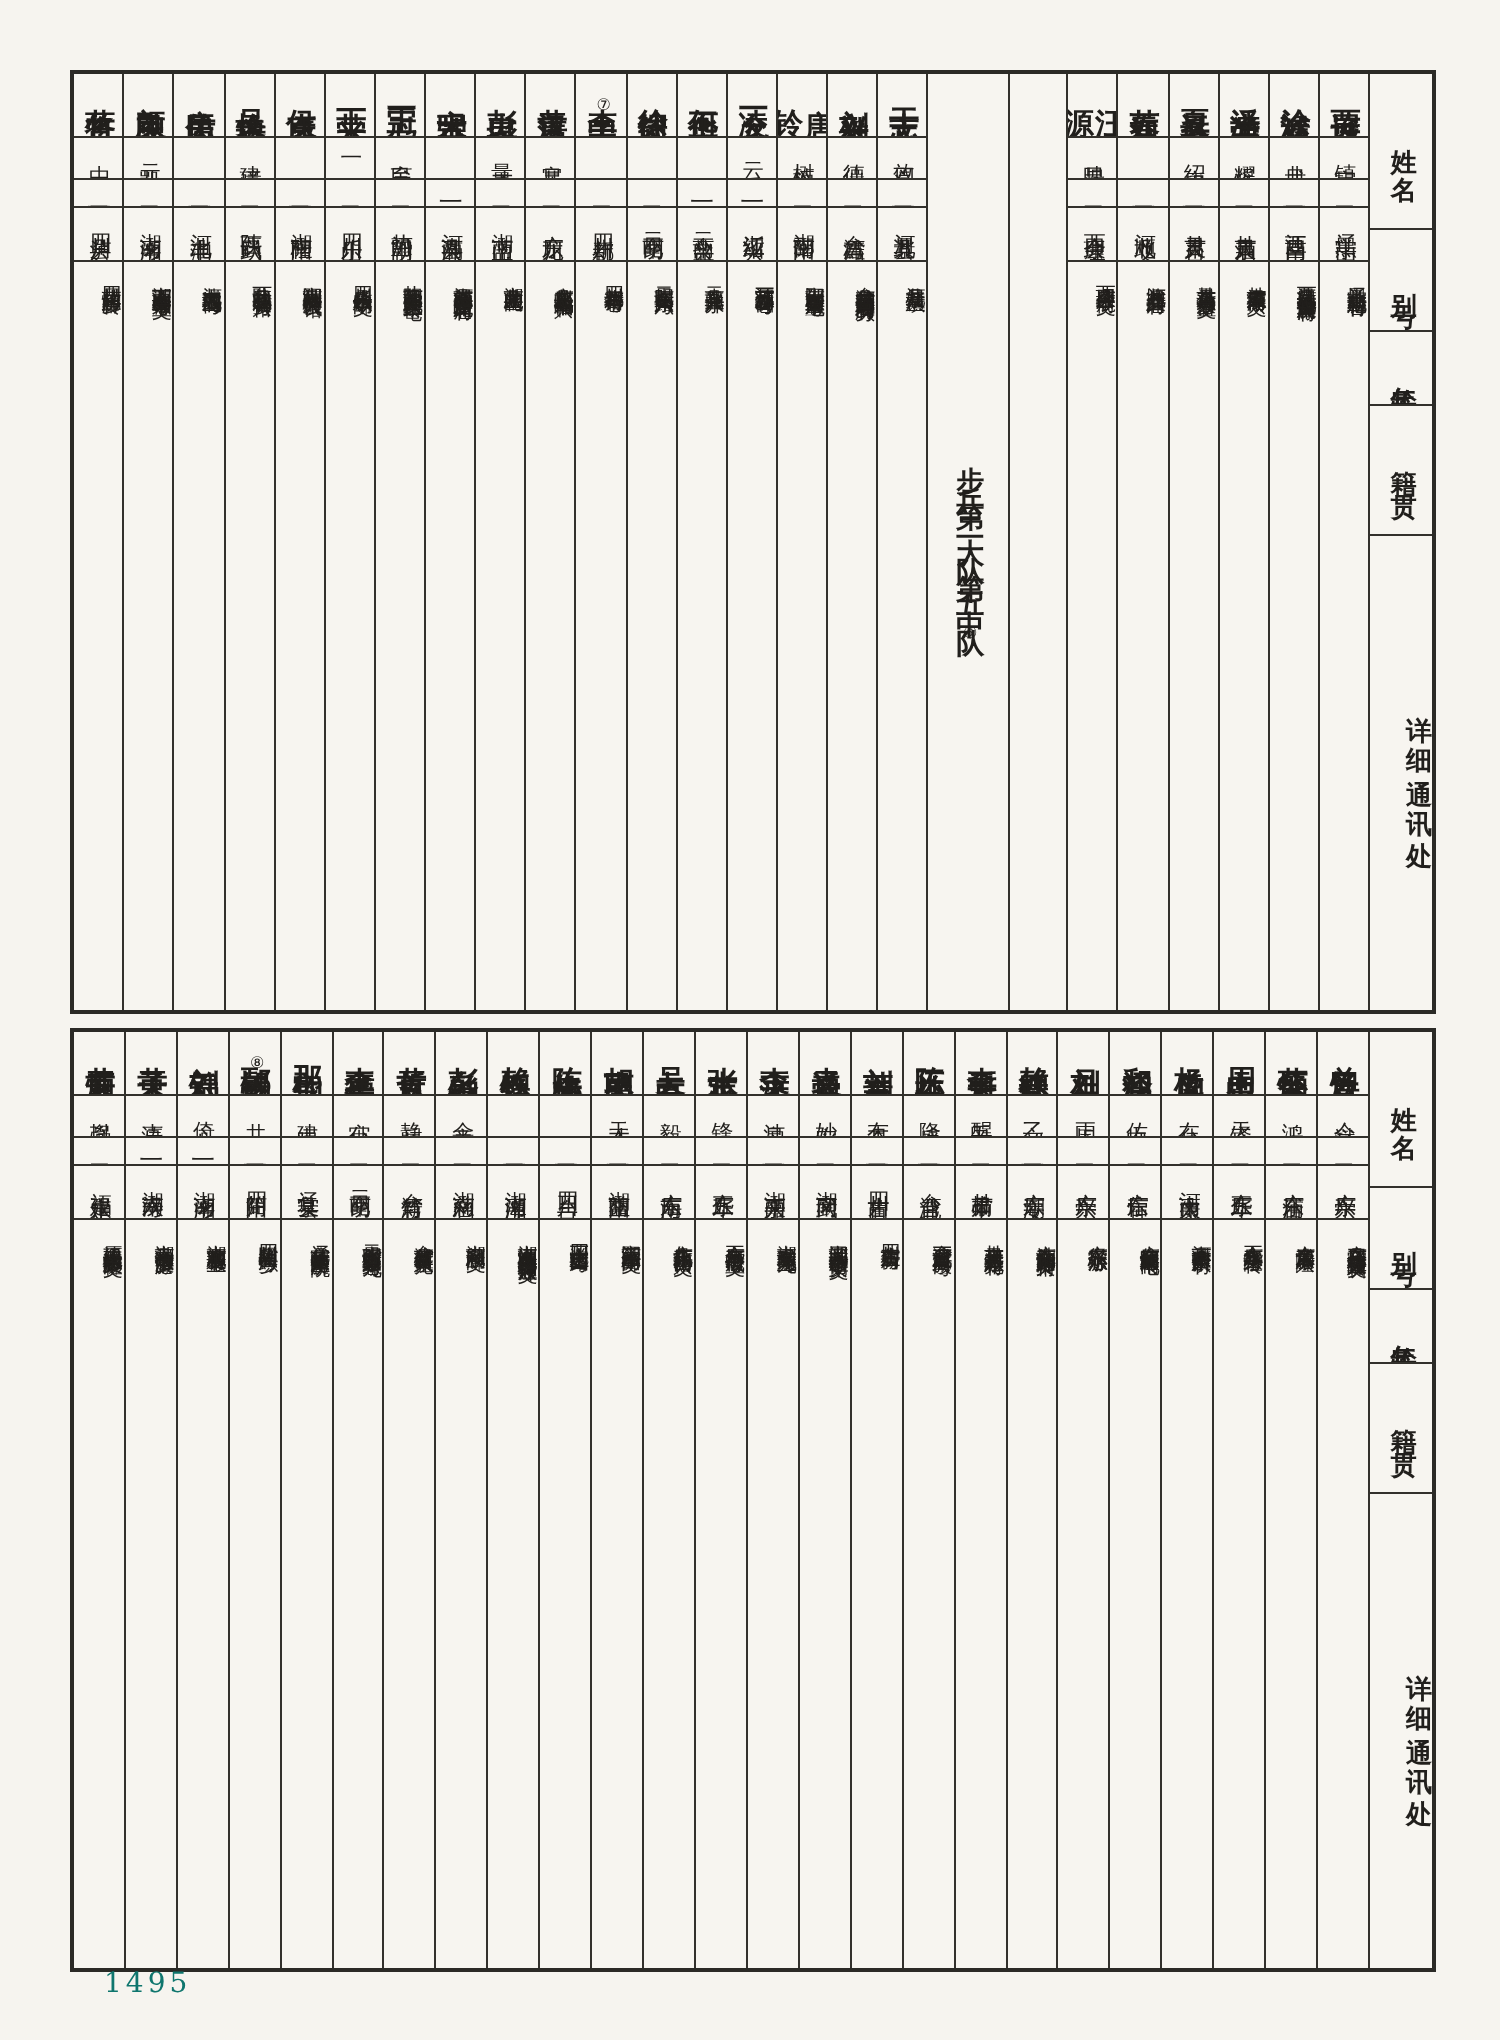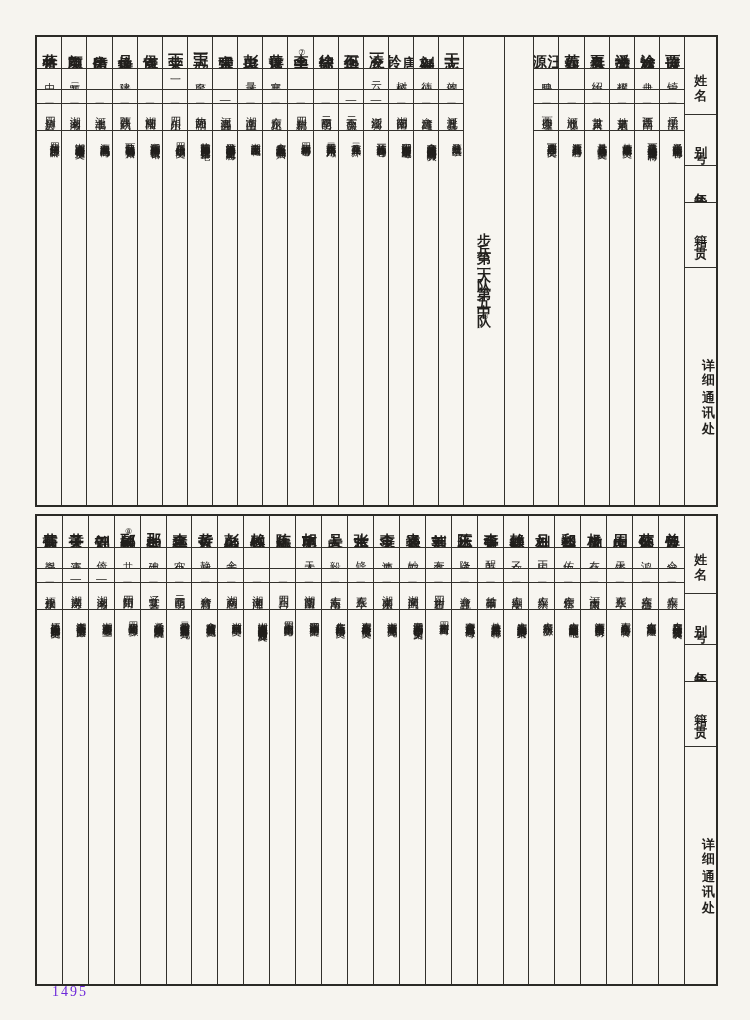--- a/index.html
+++ b/index.html
@@ -28,21 +28,21 @@
   .vaddr{font-size:10px;line-height:12.5px;letter-spacing:0.5px;height:100%;}
   .hcell{align-items:center;}
   .h-name,.h-alias,.h-age,.h-native,.h-addr{font-size:13px;font-weight:700;}
   .h-name{letter-spacing:14px;}
   .h-alias{letter-spacing:6px;}
   .h-age{letter-spacing:1px;}
   .h-native{letter-spacing:12px;}
   .h-addr{letter-spacing:16px;}
   .ttl{font-size:14px;font-weight:700;letter-spacing:9px;}
   .note{font-size:8px;letter-spacing:0;font-weight:400;}
-  .page-num{position:absolute;left:52px;top:984px;font-size:14px;letter-spacing:2px;color:#6d28d9;font-family:Liberation Serif, serif;}
+  .page-num{position:absolute;left:52px;top:984px;font-size:14px;letter-spacing:2px;color:#0f766e;}
 </style>
 </head>
 <body>
 
 <div class="page">
   <div class="rtable" id="top-table">
       <div class="col header-col">
         <div class="cell hcell c-name">
           <span class="vtext h-name">姓名</span>
         </div>

